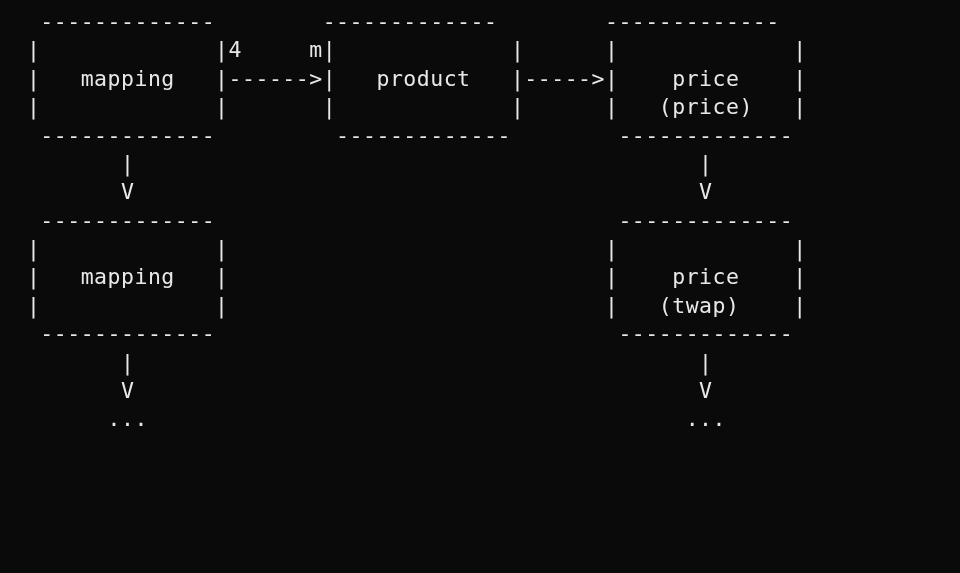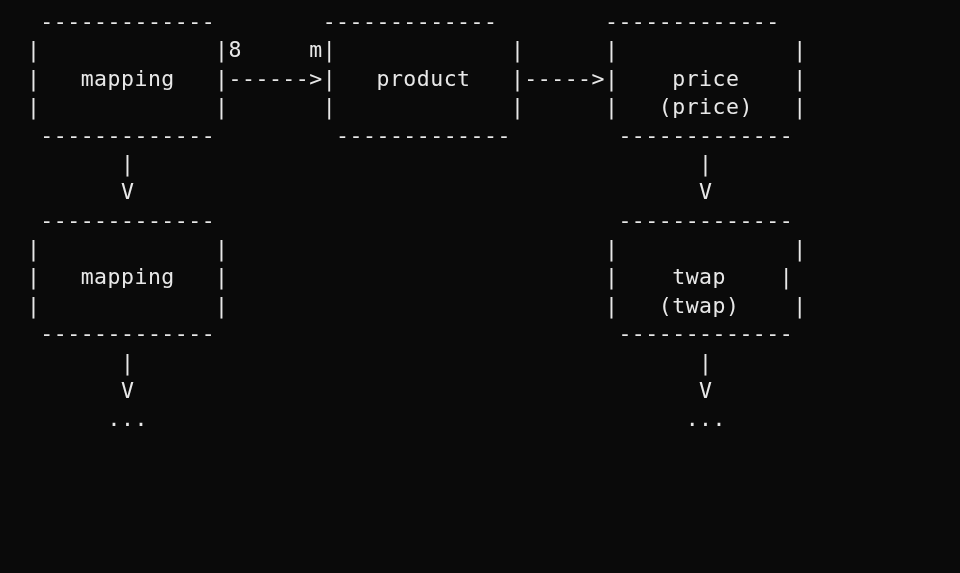--- a/index.html
+++ b/index.html
@@ -20,26 +20,26 @@
       letter-spacing: 0.5px;
       color: #e8e8e8;
       white-space: pre;
       padding: 8px 0 0 0;
     }
   </style>
 </head>
 <body>
 
 <pre><code>   -------------        -------------        -------------</code>
-<code>  |             |8     m|             |      |             |</code>
+<code>  |             |4     m|             |      |             |</code>
 <code>  |   mapping   |------&gt;|   product   |-----&gt;|    price    |</code>
 <code>  |             |       |             |      |   (price)   |</code>
 <code>   -------------         -------------        -------------</code>
 <code>         |                                          |</code>
 <code>         V                                          V</code>
 <code>   -------------                              -------------</code>
 <code>  |             |                            |             |</code>
-<code>  |   mapping   |                            |    twap    |</code>
+<code>  |   mapping   |                            |    price    |</code>
 <code>  |             |                            |   (twap)    |</code>
 <code>   -------------                              -------------</code>
 <code>         |                                          |</code>
 <code>         V                                          V</code>
 <code>        ...                                        ...</code></pre>
 
 </body></html>

